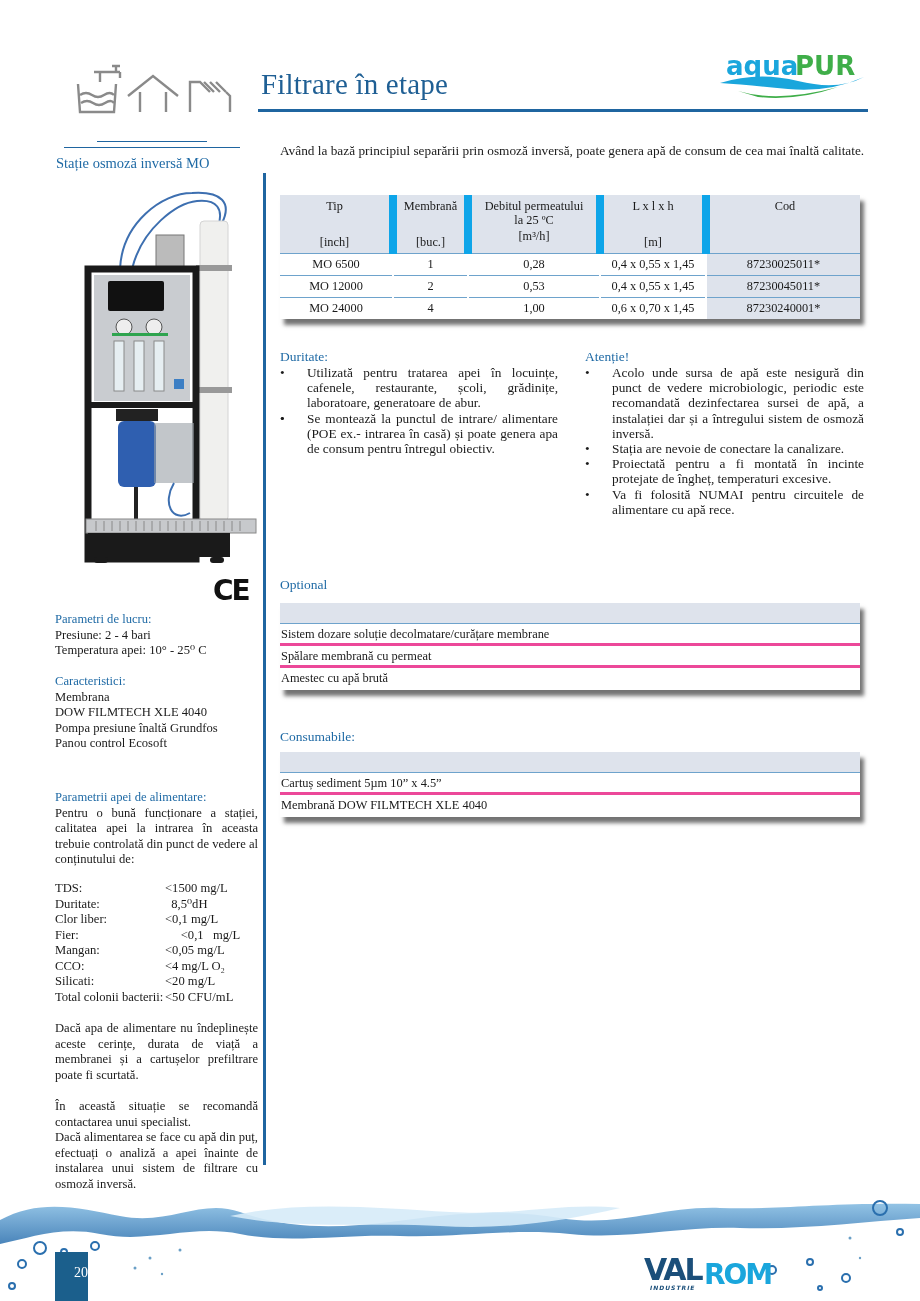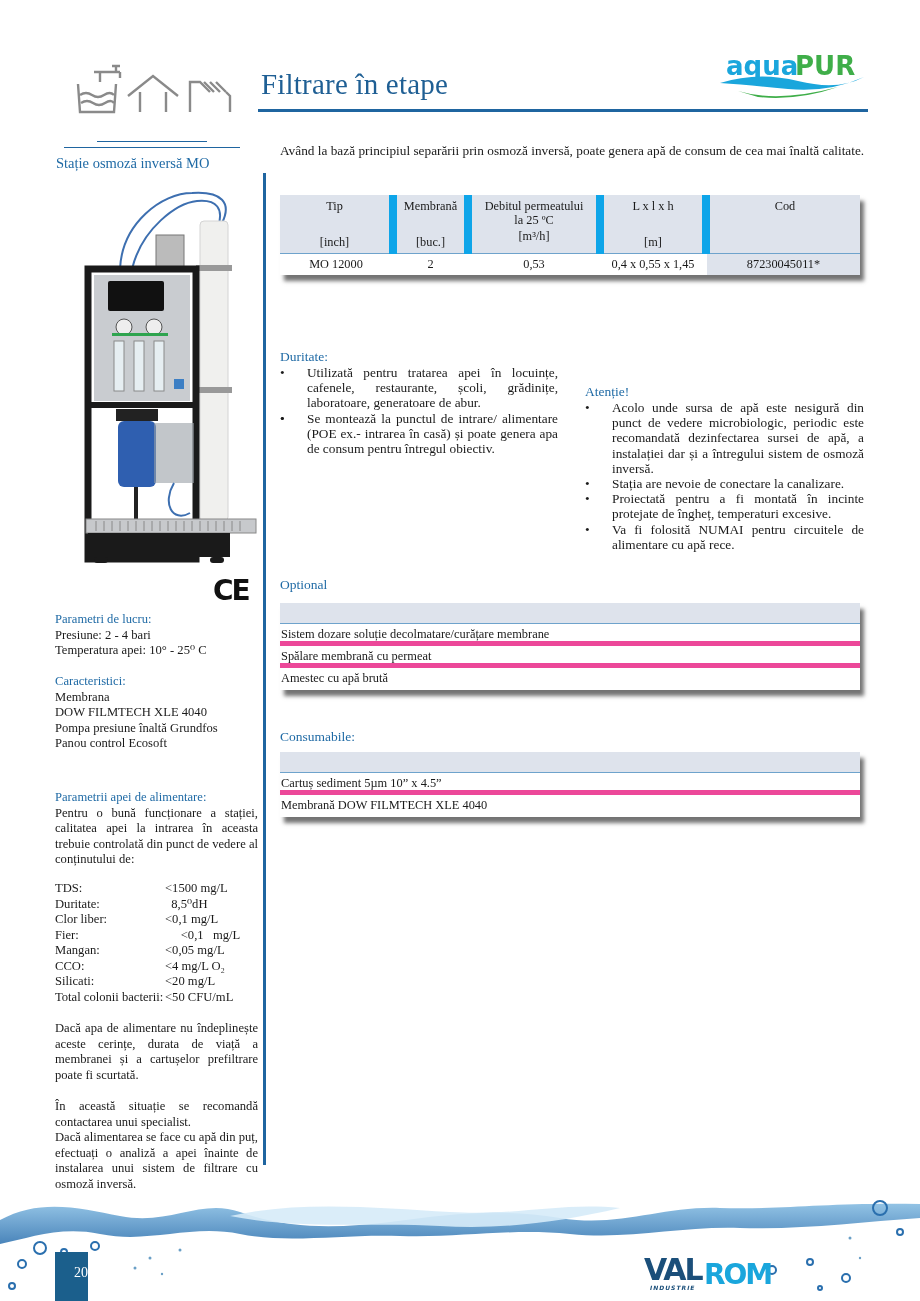--- a/index.html
+++ b/index.html
@@ -44,26 +44,26 @@
   table.spec td { text-align: center; padding: 3px 2px; border-bottom: 1px solid #6ea3cc; border-right: 2px solid #ffffff; height: 22px; background: #ffffff; }
   table.spec td:last-child { background: #dee3ec; border-right: none; }
   table.spec tr:last-child td { border-bottom: none; }
 
   
   .sec-h { font-size: 13.5px; color: #1f6aa5; }
   .blist { list-style: none; font-size: 13.3px; line-height: 15.2px; }
   .blist li { position: relative; padding-left: 27px; text-align: justify; }
   .blist li .dot { position: absolute; left: 0; top: 0; }
   .util { left: 280px; top: 349px; width: 278px; }
-  .atent { left: 585px; top: 349px; width: 279px; margin-top: 35px; }
+  .atent { left: 585px; top: 349px; width: 279px; }
 
   
   .mini-wrap { left: 280px; width: 580px; box-shadow: 4px 6px 4px rgba(0,0,0,0.55); background: #fff; }
   .mini-head { height: 21px; background: #dee3ec; border-bottom: 1px solid #6ea3cc; }
-  .mini-row { height: 22px; font-size: 12.4px; line-height: 21px; padding-left: 1px; border-bottom: 5px solid #ec4899; }
+  .mini-row { height: 22px; font-size: 12.4px; line-height: 21px; padding-left: 1px; border-bottom: 3px solid #ec4899; }
   .mini-row:last-child { border-bottom: none; }
   .opt-h { left: 280px; top: 577px; }
   .opt-wrap { top: 603px; }
   .cons-h { left: 280px; top: 729px; }
   .cons-wrap { top: 752px; }
 
   
   .footer-splash { left: 0; top: 1178px; width: 920px; height: 123px; }
   .page-number-box { left: 55px; top: 1252px; width: 33px; height: 49px; background: #1b5f8c; color: #fff; font-size: 14px; text-align: right; padding-top: 13px; }
   .footer-logo { left: 640px; top: 1248px; width: 160px; height: 44px; }
@@ -260,25 +260,39 @@
             <span class="l1">L x l x h</span>
             <span class="u">[m]</span>
           </th>
         <th>
             <span class="l1">Cod</span>
           </th>
       </tr>
     </thead>
     <tbody>
       <tr>
+        <td>MO 6500</td>
+        <td>1</td>
+        <td>0,28</td>
+        <td>0,4 x 0,55 x 1,45</td>
+        <td>87230025011*</td>
+      </tr>
+      <tr>
         <td>MO 12000</td>
         <td>2</td>
         <td>0,53</td>
         <td>0,4 x 0,55 x 1,45</td>
         <td>87230045011*</td>
+      </tr>
+      <tr>
+        <td>MO 24000</td>
+        <td>4</td>
+        <td>1,00</td>
+        <td>0,6 x 0,70 x 1,45</td>
+        <td>87230240001*</td>
       </tr>
     </tbody>
   </table>
 </div>
 
 <div class="abs util">
   <div class="sec-h">Duritate:</div>
   <ul class="blist">
     <li><span class="dot">•</span><span>Utilizată pentru tratarea apei în locuințe, cafenele, restaurante, școli, grădinițe, laboratoare, generatoare de abur.</span></li>
     <li><span class="dot">•</span></li>

